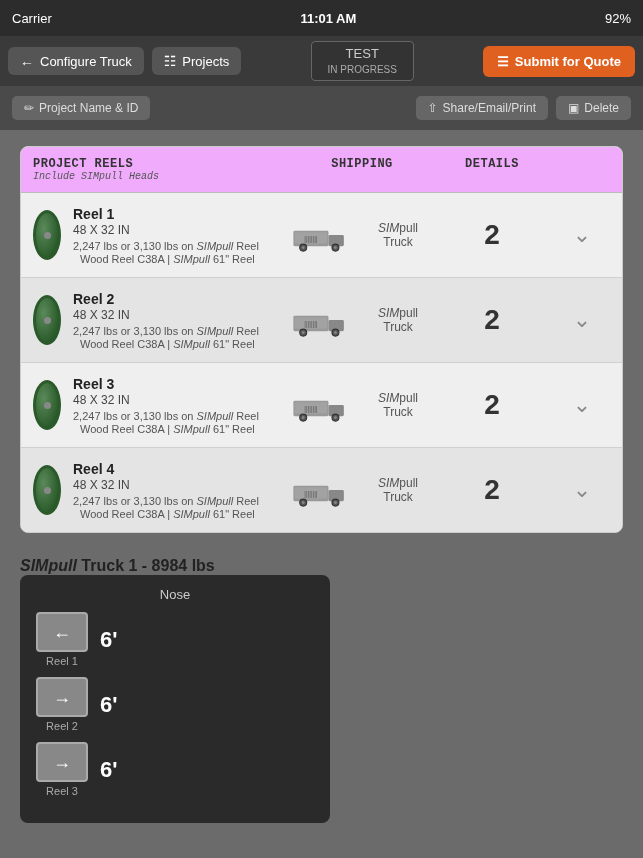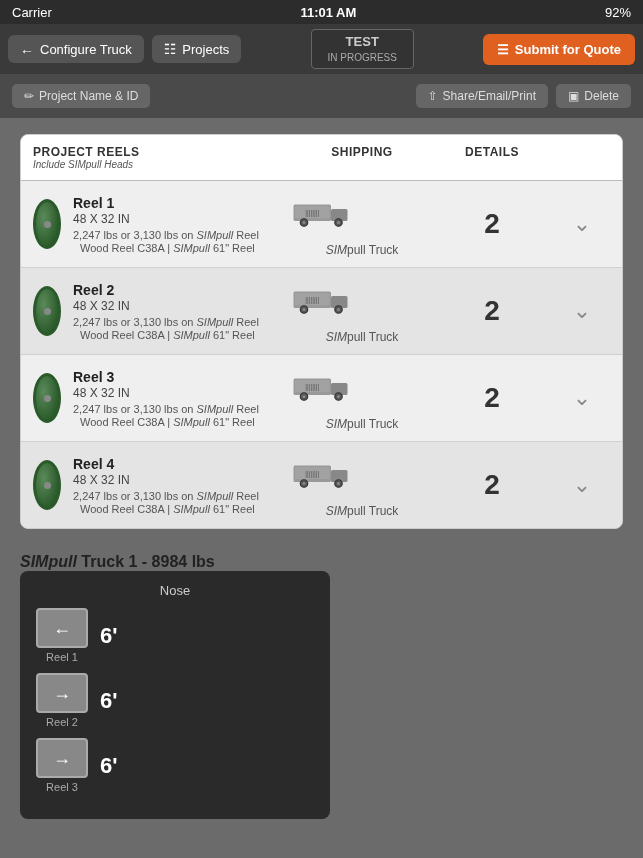--- a/index.html
+++ b/index.html
@@ -13,21 +13,21 @@
 
     
     .status-bar {
       background: #2c2c2c;
       color: white;
       display: flex;
       justify-content: space-between;
       align-items: center;
       padding: 4px 12px;
       font-size: 13px;
-      height: 24px;
+      height: 36px;
     }
     .status-bar-center { font-weight: 600; }
     .status-bar-right { display: flex; gap: 6px; align-items: center; }
 
     
     .nav-bar {
       background: #3a3a3a;
       display: flex;
       align-items: center;
       padding: 0 8px;
@@ -53,21 +53,21 @@
       background: #333;
       color: #aaa;
       border: 1px solid #666;
       border-radius: 4px;
       text-align: center;
       padding: 4px 16px;
       font-size: 11px;
       line-height: 1.3;
       margin: auto;
     }
-    .test-badge .line1 { font-size: 13px; font-weight: bold; color: #ccc; }
+    .test-badge .line1 { font-size: 13px; font-weight: normal; color: #ccc; }
     .test-badge .line2 { font-size: 10px; color: #aaa; }
 
     .submit-btn {
       background: #e06020;
       color: white;
       border: none;
       border-radius: 6px;
       padding: 8px 14px;
       font-size: 13px;
       font-weight: 600;
@@ -114,22 +114,23 @@
     .reel-table {
       background: #e8e8e8;
       border-radius: 8px;
       overflow: hidden;
       border: 1px solid #ccc;
     }
 
     .table-header {
       display: grid;
       grid-template-columns: 1fr 160px 100px 80px;
-      background: #ffffff;
+      background: #f0abfc;
       border-bottom: 1px solid #bbb;
+      font-family: Liberation Mono, monospace;
     }
     .table-header-cell {
       padding: 10px 12px;
       font-size: 12px;
       font-weight: 700;
       color: #333;
       text-transform: uppercase;
       letter-spacing: 0.5px;
     }
     .table-header-cell.project-reels-header {
@@ -175,21 +176,22 @@
     .reel-text { flex: 1; }
     .reel-name { font-size: 14px; font-weight: 700; color: #222; }
     .reel-size { font-size: 12px; color: #444; margin-top: 1px; }
     .reel-weight { font-size: 11px; color: #555; margin-top: 3px; }
     .reel-weight em { font-style: italic; }
     .reel-specs { font-size: 11px; color: #555; margin-top: 1px; margin-left: 7px; }
     .reel-specs em { font-style: italic; }
 
     .shipping-cell {
       display: flex;
-      flex-direction: column;
+      flex-direction: row;
+      align-items: center;
       justify-content: center;
       padding: 10px;
       gap: 16px;
     }
 
     .truck-svg {
       width: 60px;
       height: 36px;
     }
 

